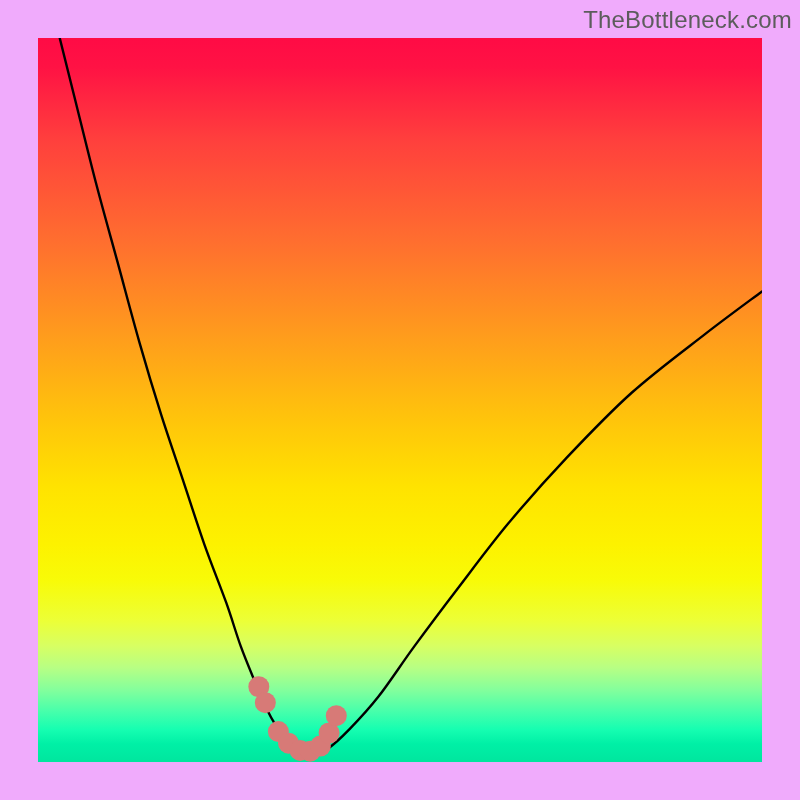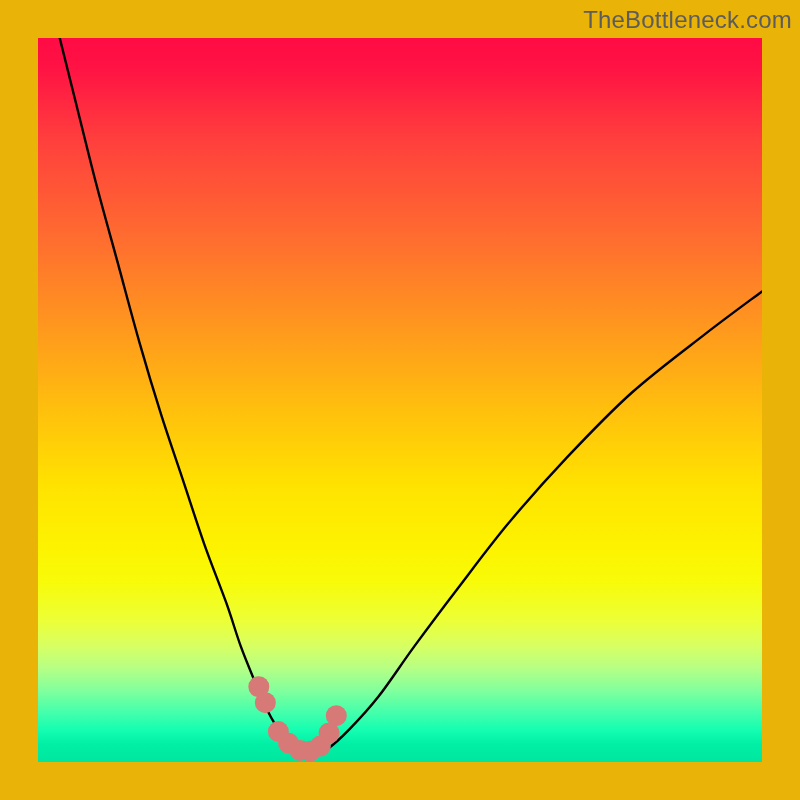--- a/index.html
+++ b/index.html
@@ -10,21 +10,21 @@
     background: #000;
     overflow: hidden;
     font-family: Arial, Helvetica, sans-serif;
   }
   .frame {
     position: absolute;
     left: 0;
     top: 0;
     width: 800px;
     height: 800px;
-    background: #eab308;
+    background: #f0abfc;
   }
   .plot-area {
     position: absolute;
     left: 38px;
     top: 38px;
     width: 724px;
     height: 724px;
     overflow: hidden;
   }
   .gradient {

